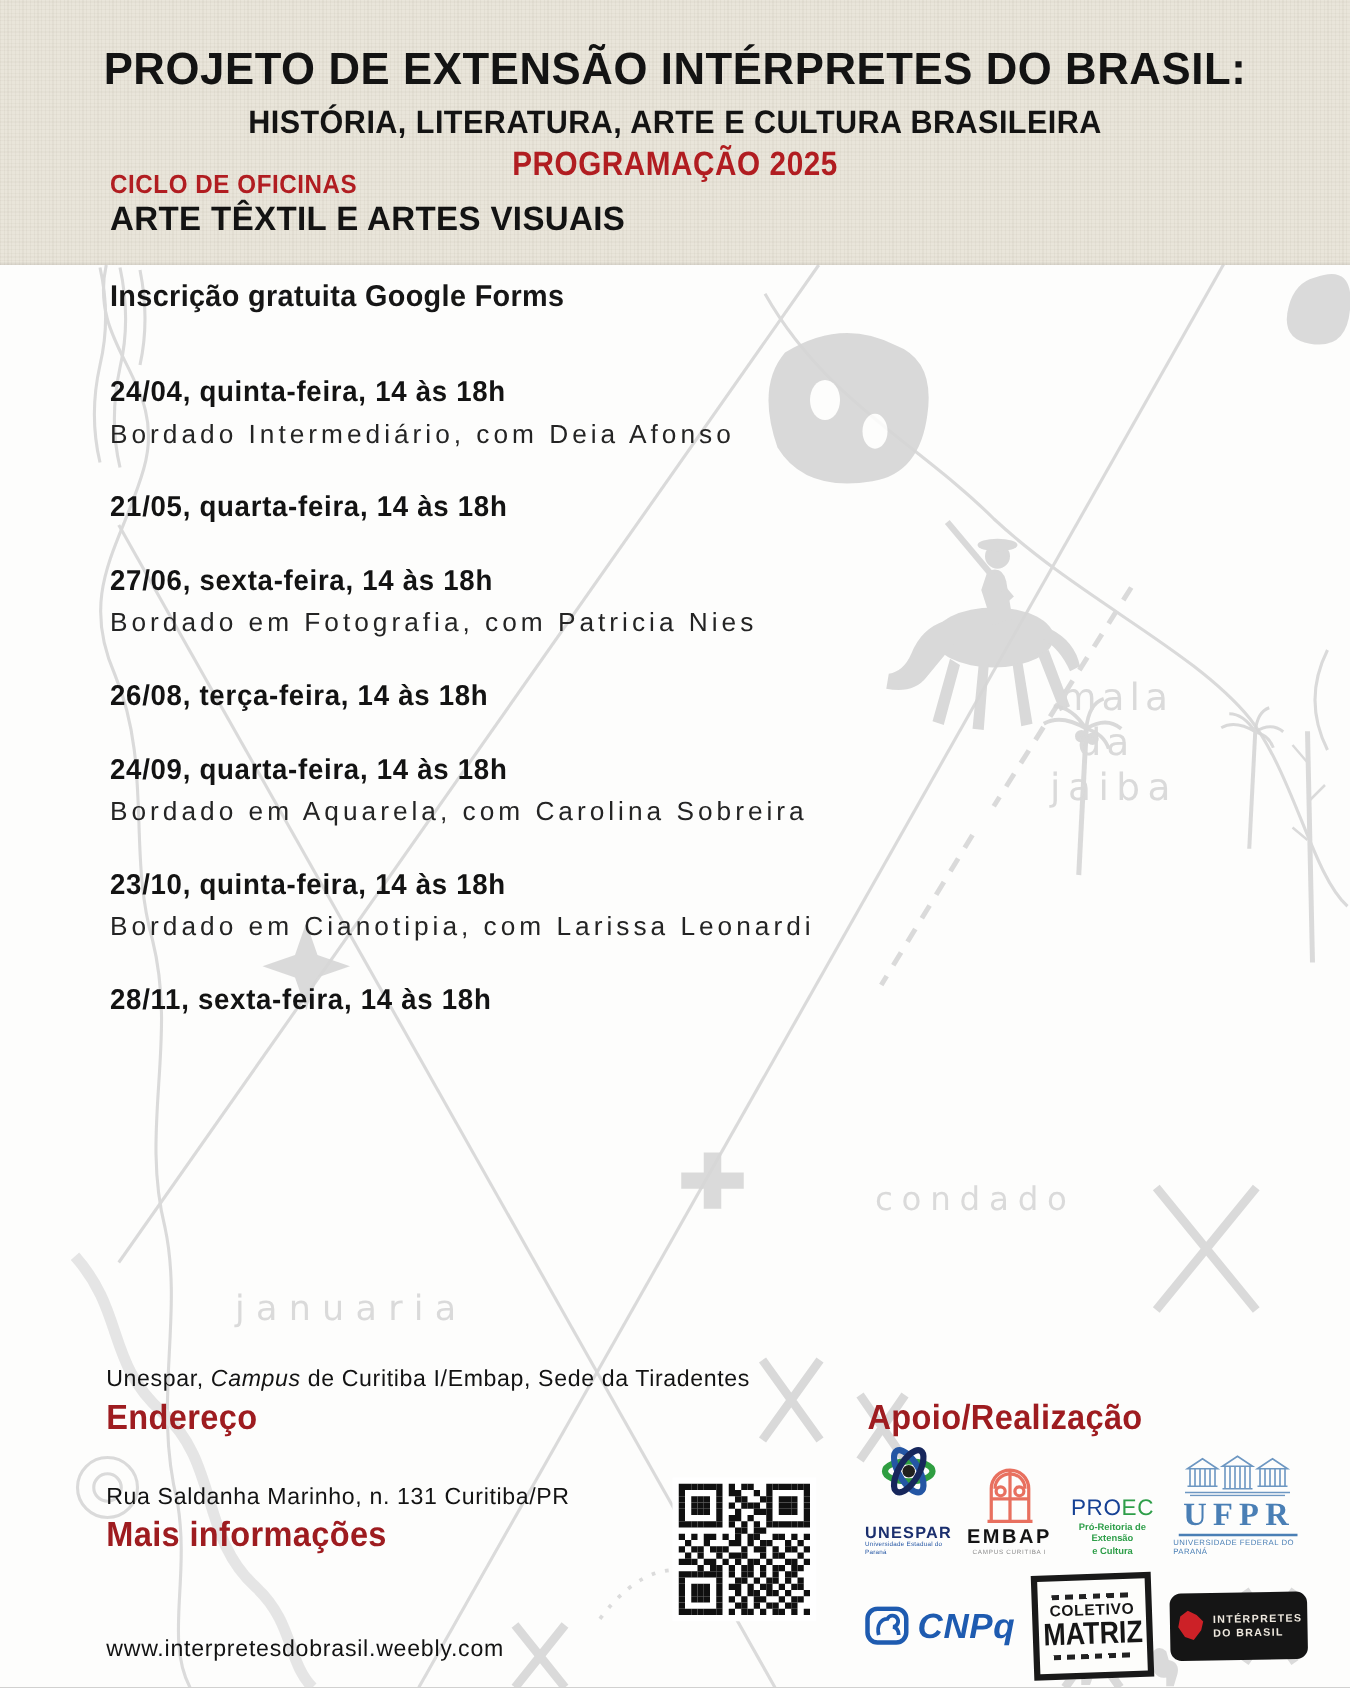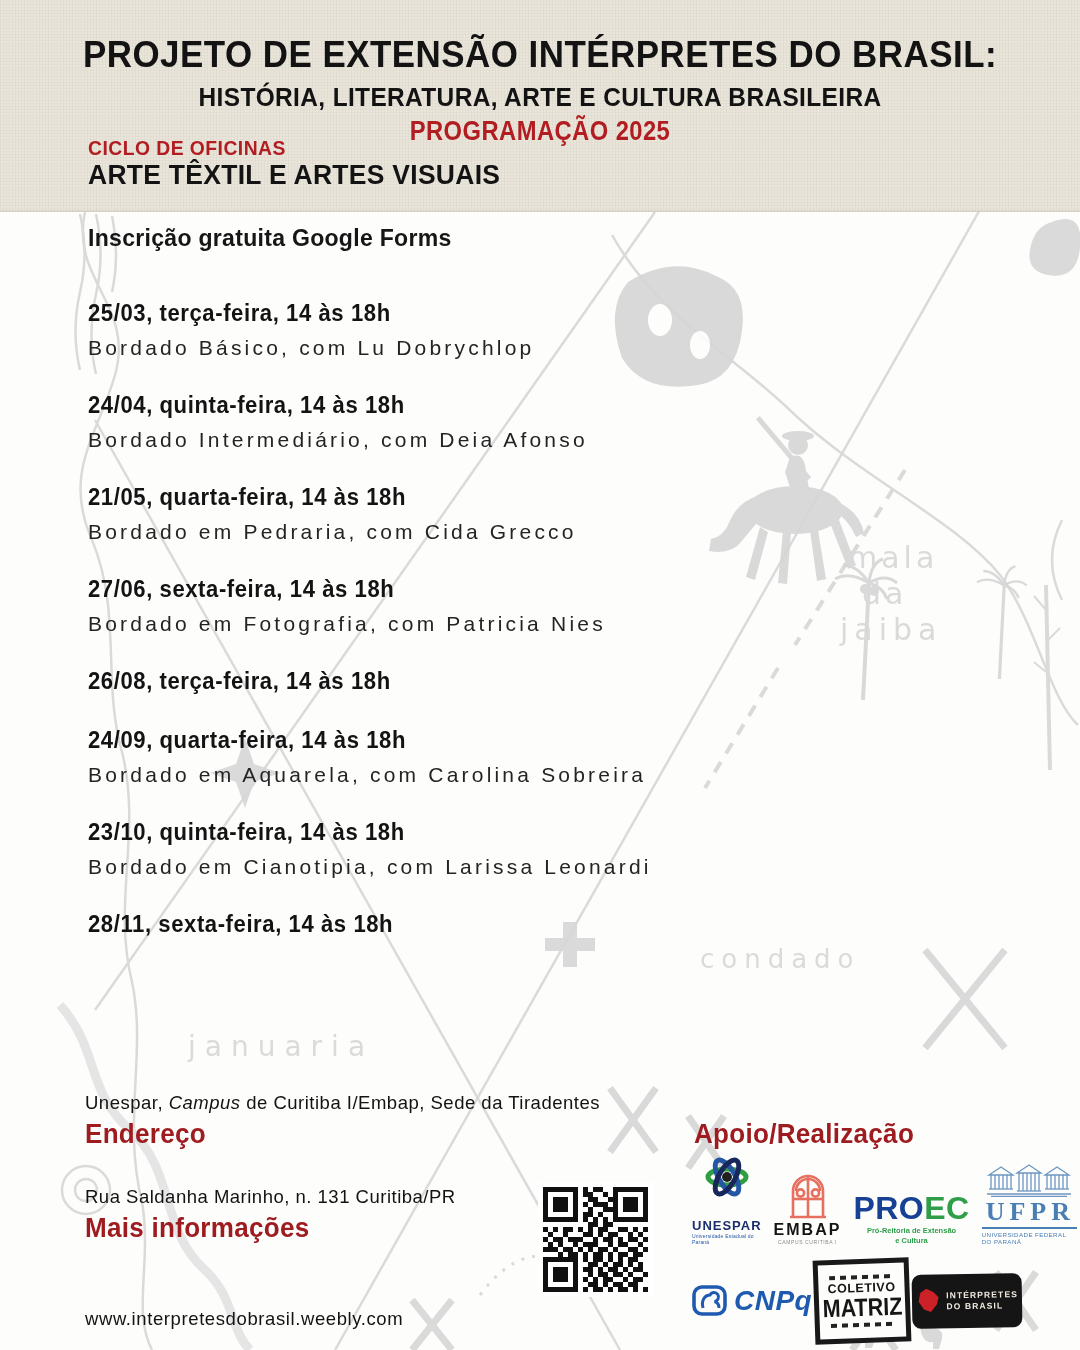--- a/index.html
+++ b/index.html
@@ -69,27 +69,27 @@
   .website { top:1308px; left:85px; font-size:18.5px; letter-spacing:.6px; color:#131313; }
   .it { font-style:italic; }
   
   .qr { top:1182px; left:538px; background:#fff; padding:5px; }
   .qr-grid { display:grid; grid-template-columns:repeat(21,5px); grid-auto-rows:5px; }
   .qr-grid .on { background:#101010; }
   
   .support-heading { top:1118px; left:694px; }
   .logos { top:1154px; left:692px; width:350px; }
   .lrow1 { display:flex; align-items:flex-end; gap:12px; }
-  .lrow2 { display:flex; align-items:center; gap:2px; margin-top:14px; }
+  .lrow2 { display:flex; align-items:center; gap:14px; margin-top:14px; }
   .lblock { display:flex; flex-direction:column; align-items:center; }
   .unespar-name { font-size:13px; font-weight:800; color:#1b2f6e; letter-spacing:1px; margin-top:18px; }
   .unespar-sub { font-size:5px; color:#2456a4; letter-spacing:.2px; }
   .embap-name { font-size:16px; font-weight:800; color:#141414; letter-spacing:2px; margin-top:2px; }
   .embap-sub { font-size:5px; color:#8a8a8a; letter-spacing:.6px; }
-  .proec-main { font-size:32px; font-weight:700; letter-spacing:.5px; line-height:1; }
+  .proec-main { font-size:18px; font-weight:400; letter-spacing:.5px; line-height:1; }
   .proec-pro { color:#164194; } .proec-ec { color:#2e9e49; }
   .proec-sub { font-size:7.5px; font-weight:700; color:#2e9e49; text-align:center; line-height:1.25; margin-top:2px; }
   .ufpr-name {
     font-family:"Liberation Serif", serif; font-size:26px; font-weight:800; color:#4a7fb5;
     letter-spacing:5px; line-height:1; border-bottom:2px solid #4a7fb5; padding:1px 2px 2px 4px; margin-top:1px;
   }
   .ufpr-sub { font-size:6.2px; color:#4a7fb5; letter-spacing:.4px; margin-top:2px; }
   .cnpq { display:flex; align-items:center; gap:6px; }
   .cnpq-name { font-size:28px; font-weight:800; font-style:italic; color:#1e5bb0; letter-spacing:.5px; }
   .matriz-box {
@@ -190,30 +190,25 @@
   <div class="layer title">PROJETO DE EXTENSÃO INTÉRPRETES DO BRASIL:</div>
   <div class="layer subtitle">HISTÓRIA, LITERATURA, ARTE E CULTURA BRASILEIRA</div>
   <div class="layer program">PROGRAMAÇÃO 2025</div>
   <div class="layer cycle-label">CICLO DE OFICINAS</div>
   <div class="layer cycle-title">ARTE TÊXTIL E ARTES VISUAIS</div>
 
   <div class="layer registration">Inscrição gratuita Google Forms</div>
 
   <div class="layer list">
     <div class="entry">
-      <div class="entry-date">25/03, terça-feira, 14 às 18h</div>
-      <div class="entry-desc">Bordado Básico, com Lu Dobrychlop</div>
-    </div>
-    <div class="entry">
       <div class="entry-date">24/04, quinta-feira, 14 às 18h</div>
       <div class="entry-desc">Bordado Intermediário, com Deia Afonso</div>
     </div>
     <div class="entry">
       <div class="entry-date">21/05, quarta-feira, 14 às 18h</div>
-      <div class="entry-desc">Bordado em Pedraria, com Cida Grecco</div>
     </div>
     <div class="entry">
       <div class="entry-date">27/06, sexta-feira, 14 às 18h</div>
       <div class="entry-desc">Bordado em Fotografia, com Patricia Nies</div>
     </div>
     <div class="entry">
       <div class="entry-date">26/08, terça-feira, 14 às 18h</div>
     </div>
     <div class="entry">
       <div class="entry-date">24/09, quarta-feira, 14 às 18h</div>

